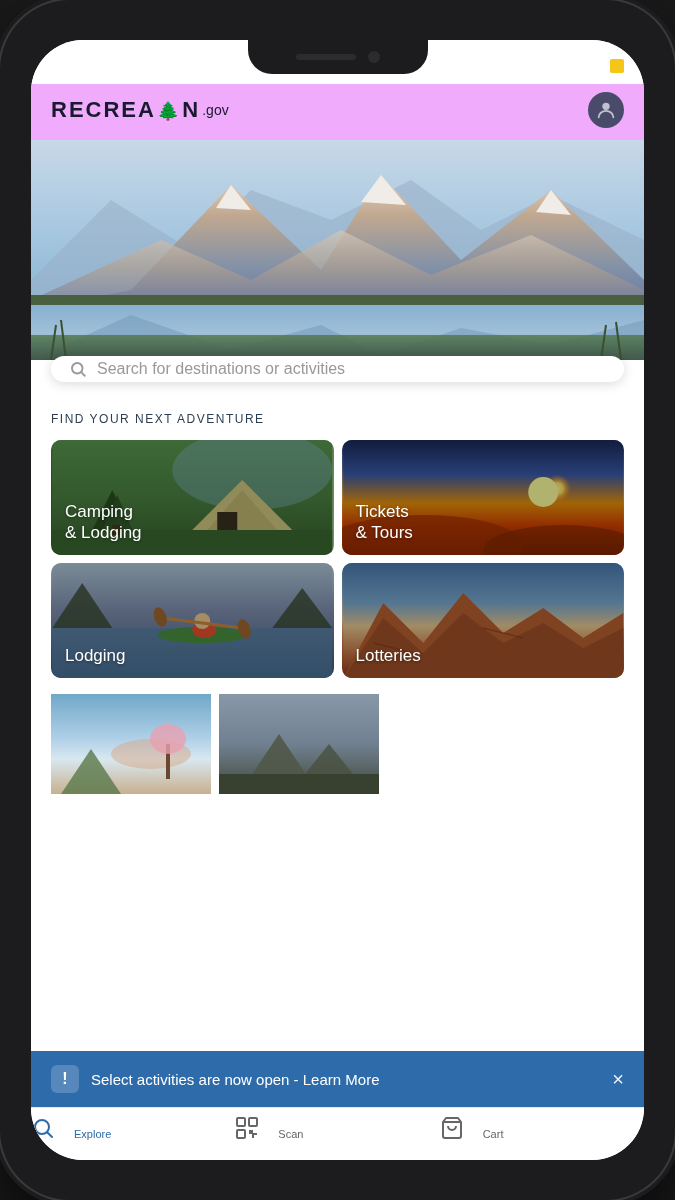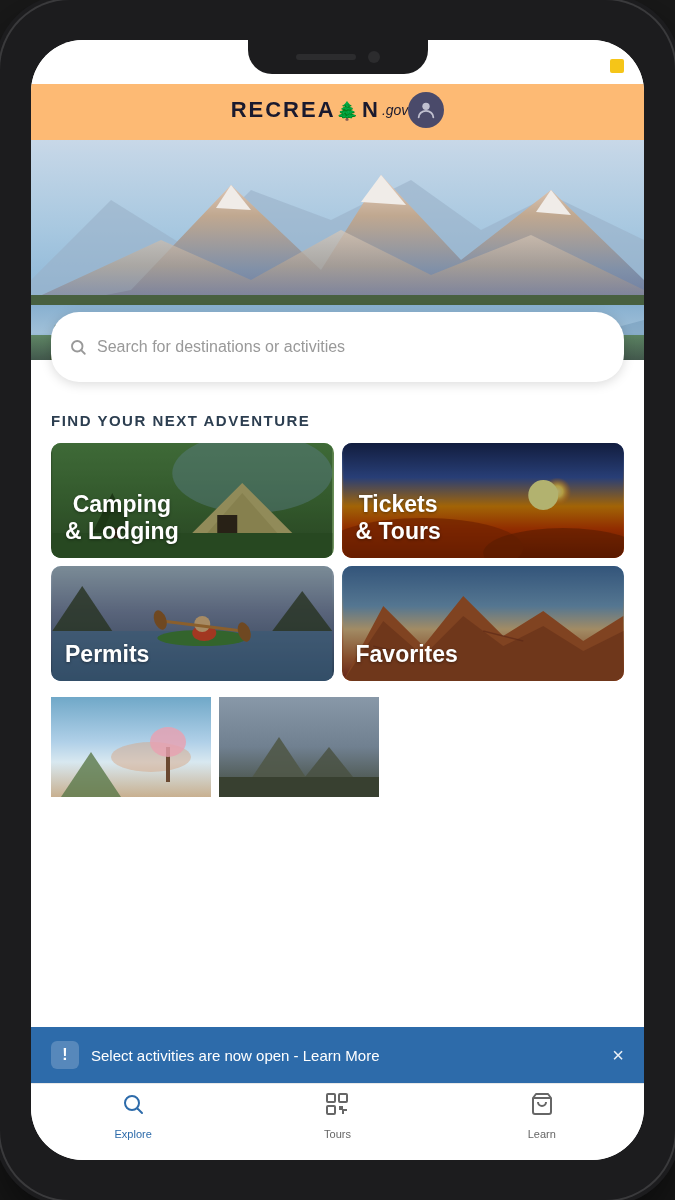--- a/index.html
+++ b/index.html
@@ -109,23 +109,23 @@
       width: 14px;
       height: 14px;
       background: #f5c518;
       border-radius: 2px;
     }
 
     
     .header {
       display: flex;
       align-items: center;
-      justify-content: center;
+      justify-content: space-between;
       padding: 8px 20px 12px;
-      background: #fdba74;
+      background: #f0abfc;
       flex-shrink: 0;
     }
 
     .logo {
       display: flex;
       align-items: center;
       gap: 0;
     }
 
     .logo-text {
@@ -141,21 +141,20 @@
       font-size: 18px;
       margin: 0 1px;
     }
 
     .logo-gov {
       font-size: 14px;
       color: #1a1a2e;
       font-weight: 400;
       letter-spacing: 0;
       margin-left: 2px;
-      font-style: italic;
     }
 
     .profile-icon {
       width: 36px;
       height: 36px;
       border-radius: 50%;
       background: #4a4a6a;
       display: flex;
       align-items: center;
       justify-content: center;
@@ -178,21 +177,21 @@
       height: 100%;
     }
 
     .search-bar {
       position: absolute;
       bottom: -22px;
       left: 20px;
       right: 20px;
       background: #fff;
       border-radius: 28px;
-      padding: 26px 18px;
+      padding: 4px 18px;
       display: flex;
       align-items: center;
       gap: 10px;
       box-shadow: 0 2px 12px rgba(0,0,0,0.15);
       z-index: 10;
     }
 
     .search-text {
       color: #999;
       font-size: 16px;
@@ -201,22 +200,22 @@
     
     .main-content {
       flex: 1;
       overflow-y: auto;
       background: #fff;
       padding-top: 36px;
     }
 
     .section-title {
       padding: 16px 20px 14px;
-      font-size: 15px;
-      font-weight: 700;
+      font-size: 12px;
+      font-weight: 400;
       letter-spacing: 1.5px;
       color: #2c3e50;
       text-transform: uppercase;
     }
 
     .adventure-grid {
       display: grid;
       grid-template-columns: 1fr 1fr;
       gap: 8px;
       padding: 0 20px 16px;
@@ -245,25 +244,24 @@
       right: 0;
       bottom: 0;
       background: rgba(0,0,0,0.3);
     }
 
     .card-label {
       position: absolute;
       bottom: 12px;
       left: 14px;
       color: #fff;
-      font-size: 23px;
-      font-weight: 700;
+      font-size: 17px;
+      font-weight: 400;
       line-height: 1.2;
       text-shadow: 0 1px 3px rgba(0,0,0,0.4);
-      text-align: center;
     }
 
     
     .card-camping .card-bg {
       background: linear-gradient(135deg, #4a7a40 0%, #3a6030 30%, #7aaa60 60%, #90c878 80%, #a8d890 100%);
     }
 
     
     .card-tickets .card-bg {
       background: linear-gradient(180deg, #2a3a6a 0%, #4a6ab0 20%, #f0a840 50%, #e86020 70%, #c04000 90%, #a03000 100%);
@@ -347,23 +345,23 @@
       display: flex;
       background: #fff;
       border-top: 1px solid #e8e8e8;
       padding: 8px 0 20px;
       flex-shrink: 0;
     }
 
     .nav-item {
       flex: 1;
       display: flex;
-      flex-direction: column;
-      align-items: center;
-      gap: 12px;
+      flex-direction: row;
+      align-items: flex-end;
+      gap: 19px;
       cursor: pointer;
     }
 
     .nav-label {
       font-size: 11px;
       color: #666;
     }
 
     .nav-item.active .nav-icon,
     .nav-item.active .nav-label {
@@ -562,21 +560,21 @@
 
               <line x1="110" y1="55" x2="190" y2="65" stroke="#c88840" stroke-width="3"></line>
               <ellipse cx="108" cy="54" rx="6" ry="10" fill="#a06830" transform="rotate(-20 108 54)"></ellipse>
               <ellipse cx="192" cy="66" rx="6" ry="10" fill="#a06830" transform="rotate(-20 192 66)"></ellipse>
 
               <polygon points="0,65 30,20 60,65" fill="#384830" opacity="0.8"></polygon>
               <polygon points="220,65 250,25 280,65" fill="#384830" opacity="0.8"></polygon>
             </svg>
           </div>
           <div class="card-overlay"></div>
-          <div class="card-label">Permits</div>
+          <div class="card-label">Lodging</div>
         </div>
 
         <div class="adventure-card card-lotteries">
           <div class="card-bg">
             <svg width="100%" height="100%" viewBox="0 0 280 115" xmlns="http://www.w3.org/2000/svg">
               <defs>
                 <linearGradient id="lotGrad" x1="0" y1="0" x2="0" y2="1">
                   <stop offset="0%" stop-color="#4a7ab0"></stop>
                   <stop offset="35%" stop-color="#7aaad0"></stop>
                   <stop offset="55%" stop-color="#e8c890"></stop>
@@ -587,21 +585,21 @@
               <rect width="280" height="115" fill="url(#lotGrad)"></rect>
 
               <polygon points="0,115 40,40 80,80 120,30 160,70 200,45 240,75 280,50 280,115" fill="#b86030"></polygon>
               <polygon points="0,115 40,55 80,90 120,50 160,80 200,60 240,85 280,65 280,115" fill="#a05028"></polygon>
 
               <line x1="30" y1="80" x2="70" y2="90" stroke="#803820" stroke-width="1.5" opacity="0.6"></line>
               <line x1="140" y1="65" x2="180" y2="75" stroke="#803820" stroke-width="1.5" opacity="0.6"></line>
             </svg>
           </div>
           <div class="card-overlay"></div>
-          <div class="card-label">Favorites</div>
+          <div class="card-label">Lotteries</div>
         </div>
 
       </div>
 
       <div class="camping-day-section">
         <div class="camping-images-row">
           <div class="camping-thumb camping-thumb-1">
             <svg width="160" height="100" viewBox="0 0 160 100" xmlns="http://www.w3.org/2000/svg">
               <defs>
                 <linearGradient id="c1" x1="0" y1="0" x2="0" y2="1">
@@ -660,28 +658,28 @@
 
       <div class="nav-item">
         <svg width="24" height="24" viewBox="0 0 24 24" fill="none">
           <rect x="2" y="2" width="8" height="8" rx="1" stroke="#666" stroke-width="2"></rect>
           <rect x="14" y="2" width="8" height="8" rx="1" stroke="#666" stroke-width="2"></rect>
           <rect x="2" y="14" width="8" height="8" rx="1" stroke="#666" stroke-width="2"></rect>
           <rect x="14" y="14" width="4" height="4" fill="#666"></rect>
           <line x1="18" y1="18" x2="22" y2="18" stroke="#666" stroke-width="2"></line>
           <line x1="18" y1="18" x2="18" y2="22" stroke="#666" stroke-width="2"></line>
         </svg>
-        <span class="nav-label">Tours</span>
+        <span class="nav-label">Scan</span>
       </div>
 
       <div class="nav-item">
         <svg width="24" height="24" viewBox="0 0 24 24" fill="none">
           <path d="M6 2L3 6v14a2 2 0 002 2h14a2 2 0 002-2V6l-3-4z" stroke="#666" stroke-width="2" stroke-linejoin="round"></path>
           <line x1="3" y1="6" x2="21" y2="6" stroke="#666" stroke-width="2"></line>
           <path d="M16 10a4 4 0 01-8 0" stroke="#666" stroke-width="2"></path>
         </svg>
-        <span class="nav-label">Learn</span>
+        <span class="nav-label">Cart</span>
       </div>
 
     </div>
 
   </div>
 </div>
 
 </body></html>

